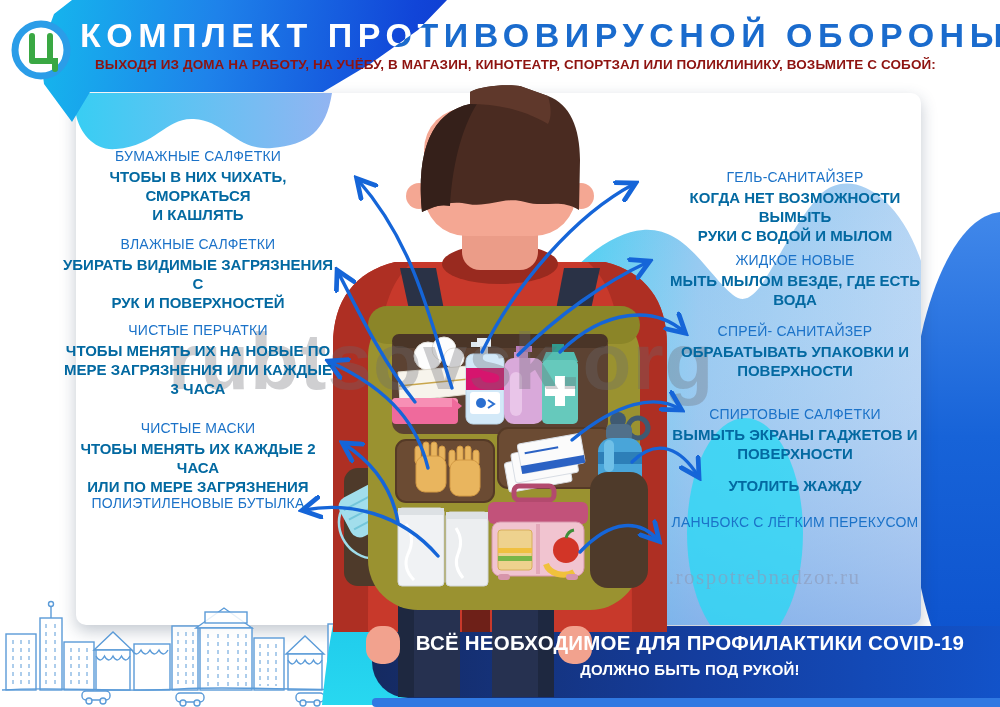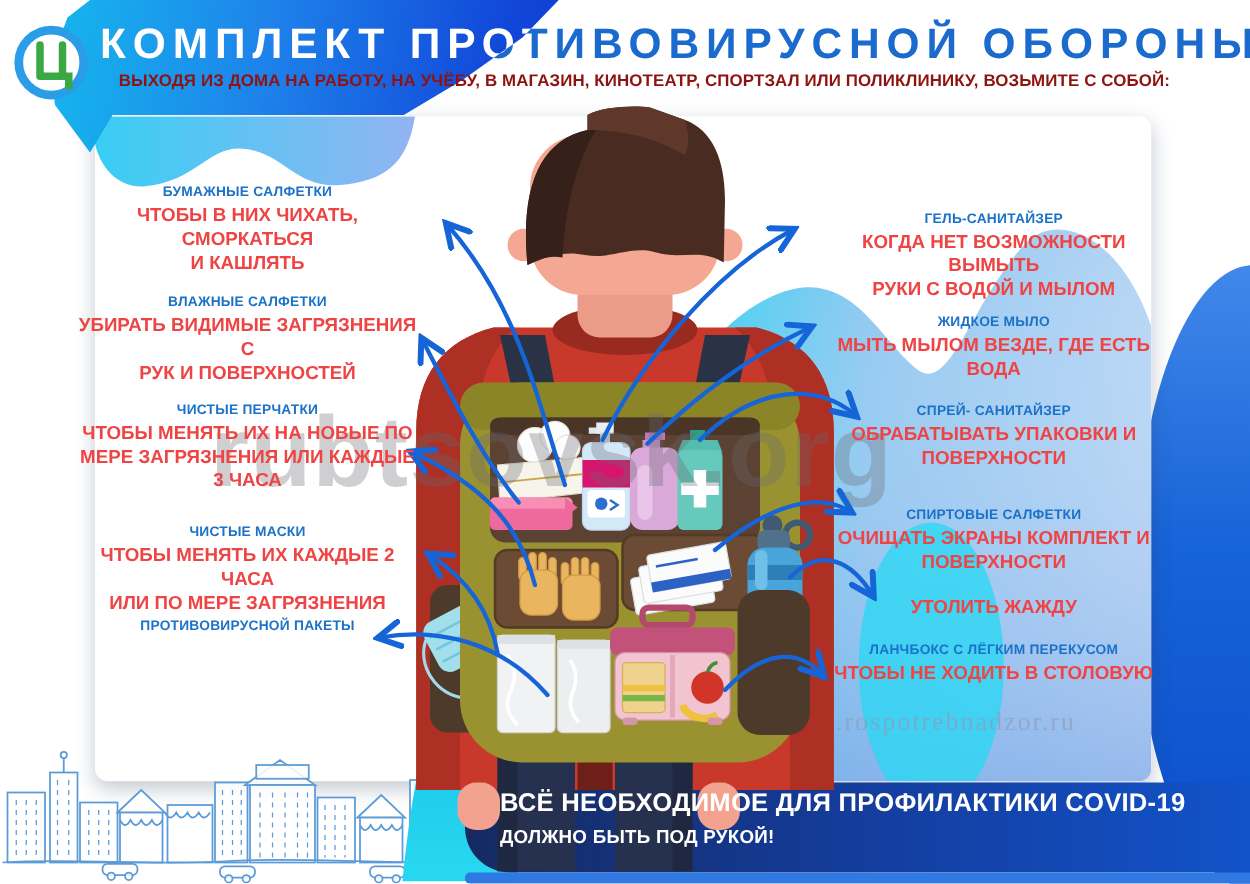--- a/index.html
+++ b/index.html
@@ -21,24 +21,24 @@
   .band-strip{position:absolute;left:372px;top:698px;width:628px;height:9px;background:#3079e2;
               border-radius:4px 0 0 4px;z-index:4;}
   .person-svg{position:absolute;left:0;top:0;z-index:5;}
   .big-mark{position:absolute;left:168px;top:316px;font-size:80px;font-weight:bold;
             letter-spacing:1px;color:rgba(105,105,112,.32);white-space:nowrap;z-index:6;text-align:right;}
   .arrows-svg{position:absolute;left:0;top:0;z-index:7;}
   
   .item{position:absolute;text-align:center;z-index:8;}
   .item.left{left:62px;width:272px;}
   .item.right{left:660px;width:270px;margin-top:16px;}
-  .item-title{font-size:11px;font-weight:bold;color:#1b72c8;margin-bottom:3px;letter-spacing:.2px;}
-  .item-desc{font-size:15px;font-weight:bold;color:#ef4444;line-height:19px;white-space:pre-line;}
+  .item-title{font-size:14px;font-weight:normal;color:#1b72c8;margin-bottom:3px;letter-spacing:.2px;}
+  .item-desc{font-size:15px;font-weight:bold;color:#0369a1;line-height:19px;white-space:pre-line;}
   
-  .footer-text{position:absolute;left:400px;top:631px;width:580px;text-align:left;color:#fff;z-index:8;}
+  .footer-text{position:absolute;left:400px;top:631px;width:580px;text-align:center;color:#fff;z-index:8;}
   .footer-line1{font-size:20.5px;font-weight:bold;letter-spacing:.2px;}
   .footer-line2{font-size:15px;font-weight:bold;margin-top:6px;letter-spacing:.2px;}
   
   .header-band{position:absolute;left:0;top:0;width:560px;height:130px;z-index:9;
         background:linear-gradient(98deg,#13c3ee 0%,#1e82ea 38%,#1145d8 72%,#0a2bc0 100%);
         clip-path:polygon(72px 0,447px 0,418px 30px,370px 64px,323px 92px,90px 92px,72px 122px,44px 84px,40px 52px,54px 14px);}
   .page-title{position:absolute;left:80px;top:16px;font-size:34px;font-weight:bold;
               letter-spacing:5.5px;white-space:nowrap;color:#1a6bcd;z-index:9;}
   .title-clip{position:absolute;left:0;top:0;width:1000px;height:707px;z-index:10;pointer-events:none;
         clip-path:polygon(72px 0,447px 0,418px 30px,370px 64px,323px 92px,90px 92px,72px 122px,44px 84px,40px 52px,54px 14px);}
@@ -354,48 +354,47 @@
     <div class="item-desc">ЧТОБЫ МЕНЯТЬ  ИХ НА НОВЫЕ ПО
 МЕРЕ ЗАГРЯЗНЕНИЯ ИЛИ КАЖДЫЕ
 3 ЧАСА</div>
   </div>
   <div class="item left" style="top:420px">
     <div class="item-title">ЧИСТЫЕ МАСКИ</div>
     <div class="item-desc">ЧТОБЫ МЕНЯТЬ ИХ КАЖДЫЕ 2 ЧАСА
 ИЛИ ПО МЕРЕ ЗАГРЯЗНЕНИЯ</div>
   </div>
   <div class="item left" style="top:495px">
-    <div class="item-title">ПРОТИВОВИРУСНОЙ ПАКЕТЫ</div>
+    <div class="item-title">ПОЛИЭТИЛЕНОВЫЕ БУТЫЛКА</div>
   </div>
 
   <div class="item right" style="top:153px">
     <div class="item-title">ГЕЛЬ-САНИТАЙЗЕР</div>
     <div class="item-desc">КОГДА НЕТ ВОЗМОЖНОСТИ ВЫМЫТЬ
 РУКИ С ВОДОЙ И МЫЛОМ</div>
   </div>
   <div class="item right" style="top:236px">
-    <div class="item-title">ЖИДКОЕ МЫЛО</div>
+    <div class="item-title">ЖИДКОЕ НОВЫЕ</div>
     <div class="item-desc">МЫТЬ МЫЛОМ ВЕЗДЕ, ГДЕ ЕСТЬ ВОДА</div>
   </div>
   <div class="item right" style="top:307px">
     <div class="item-title">СПРЕЙ- САНИТАЙЗЕР</div>
     <div class="item-desc">ОБРАБАТЫВАТЬ УПАКОВКИ И
 ПОВЕРХНОСТИ</div>
   </div>
   <div class="item right" style="top:390px">
     <div class="item-title">СПИРТОВЫЕ САЛФЕТКИ</div>
-    <div class="item-desc">ОЧИЩАТЬ ЭКРАНЫ КОМПЛЕКТ И
+    <div class="item-desc">ВЫМЫТЬ ЭКРАНЫ ГАДЖЕТОВ И
 ПОВЕРХНОСТИ</div>
   </div>
   <div class="item right" style="top:460px">
     <div class="item-desc">УТОЛИТЬ ЖАЖДУ</div>
   </div>
   <div class="item right" style="top:498px">
     <div class="item-title">ЛАНЧБОКС С ЛЁГКИМ ПЕРЕКУСОМ</div>
-    <div class="item-desc">ЧТОБЫ НЕ ХОДИТЬ В СТОЛОВУЮ</div>
   </div>
 
   <div class="footer-text">
     <div class="footer-line1">ВСЁ НЕОБХОДИМОЕ ДЛЯ ПРОФИЛАКТИКИ COVID-19</div>
     <div class="footer-line2">ДОЛЖНО БЫТЬ ПОД РУКОЙ!</div>
   </div>
 
   <div class="header-band"></div>
   <div class="page-title">КОМПЛЕКТ ПРОТИВОВИРУСНОЙ ОБОРОНЫ</div>
   <div class="title-clip">

